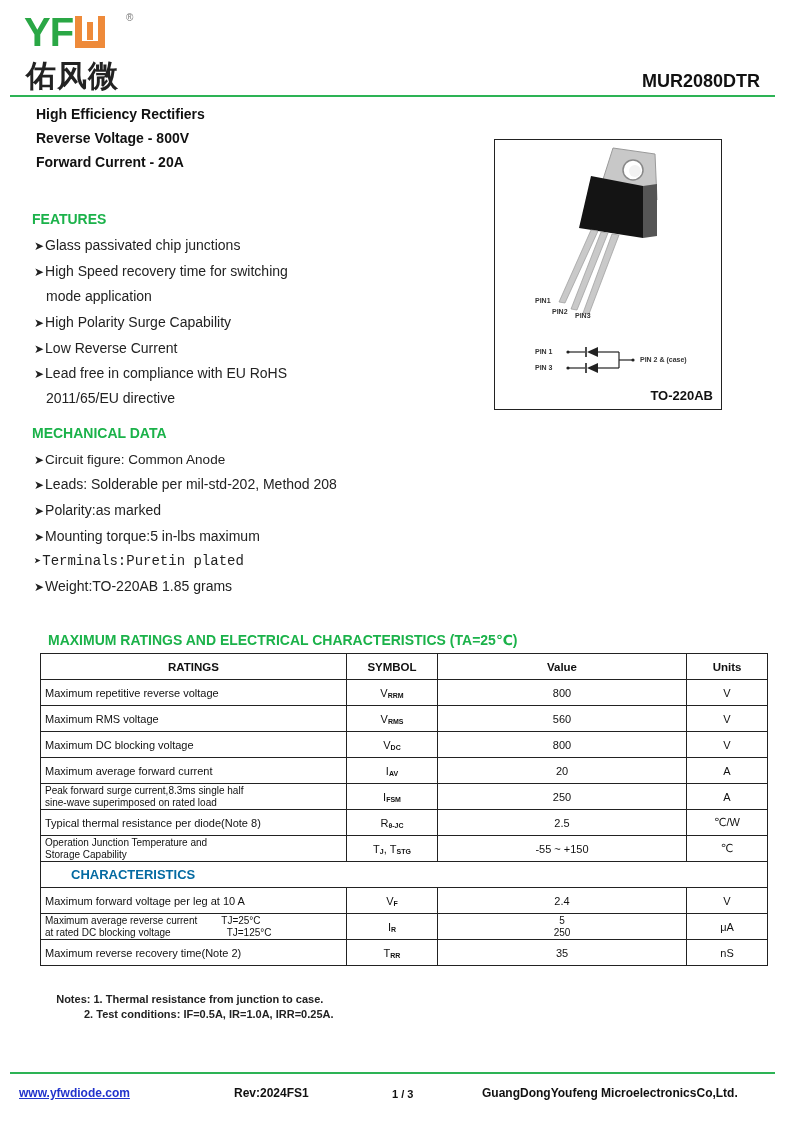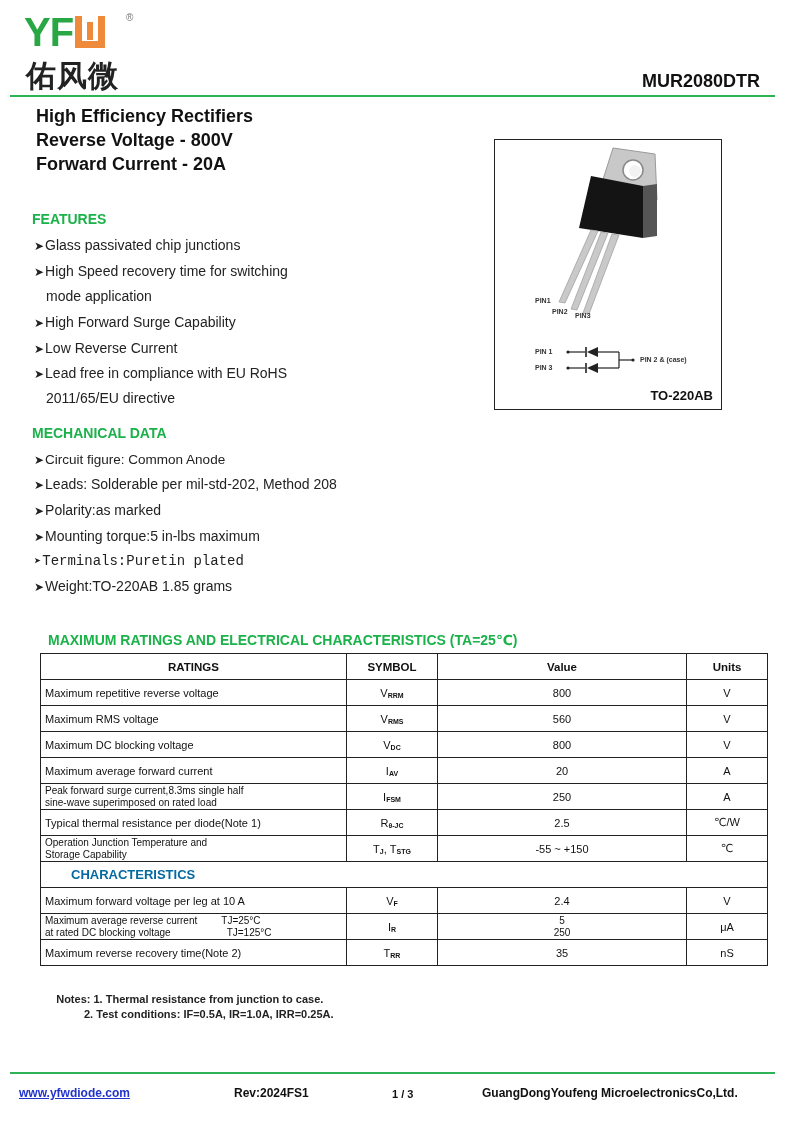--- a/index.html
+++ b/index.html
@@ -12,21 +12,21 @@
   .logo-letters { position:absolute; left:0; top:0; font-weight:bold; font-size:40px; line-height:40px; letter-spacing:-1px; }
   .logo-y, .logo-f { color:#2aa745; }
   .logo-w { display:inline-block; position:relative; width:30px; height:32px; margin-left:2px; top:2px; }
   .logo-w .bar { position:absolute; background:#ee8a3a; }
   .logo-reg { position:absolute; left:102px; top:0px; font-size:10px; color:#777; }
   .logo-cn { position:absolute; left:2px; top:44px; font-size:30px; font-weight:bold; color:#222; letter-spacing:1px; font-family:"DejaVu Sans", sans-serif; }
 
   .part-number { right:40px; top:71px; font-size:18px; font-weight:bold; }
   .rule-top { left:10px; top:95px; width:765px; height:2px; background:#2db355; }
 
-  .headline { left:36px; font-size:18px; font-weight:bold; }
+  .headline { left:36px; font-size:14px; font-weight:bold; }
 
   .section-title { left:32px; font-size:14px; font-weight:bold; color:#1bb24a; }
   .bullet { left:34px; font-size:14px; color:#222; }
   .bullet .arrow { font-size:12px; margin-right:1px; }
   .cont { left:46px; font-size:14px; color:#222; }
 
   
   .pkg-box { left:494px; top:139px; width:228px; height:271px; border:1.5px solid #222; box-sizing:border-box; }
   .pkg-label { right:8px; bottom:6px; font-size:13px; font-weight:bold; }
   .pin-lbl { font-size:7px; font-weight:bold; color:#333; }
@@ -71,21 +71,21 @@
 <div class="abs rule-top"></div>
 
 <div class="abs headline" style="top:106px;">High Efficiency Rectifiers</div>
 <div class="abs headline" style="top:130px;">Reverse Voltage - 800V</div>
 <div class="abs headline" style="top:154px;">Forward Current - 20A</div>
 
 <div class="abs section-title" style="top:211px;">FEATURES</div>
 <div class="abs bullet" style="top:237px;"><span class="arrow">➤</span><span>Glass passivated chip junctions</span></div>
 <div class="abs bullet" style="top:263px;"><span class="arrow">➤</span><span>High Speed recovery time for switching</span></div>
 <div class="abs cont" style="top:288px;">mode application</div>
-<div class="abs bullet" style="top:314px;"><span class="arrow">➤</span><span>High Forward Surge Capability</span></div>
+<div class="abs bullet" style="top:314px;"><span class="arrow">➤</span><span>High Polarity Surge Capability</span></div>
 <div class="abs bullet" style="top:340px;"><span class="arrow">➤</span><span>Low Reverse Current</span></div>
 <div class="abs bullet" style="top:365px;"><span class="arrow">➤</span><span>Lead free in compliance with EU RoHS</span></div>
 <div class="abs cont" style="top:390px;">2011/65/EU directive</div>
 
 <div class="abs section-title" style="top:425px;">MECHANICAL DATA</div>
 <div class="abs bullet" style="top:452px;font-size:13.5px;"><span class="arrow">➤</span><span>Circuit figure: Common Anode</span></div>
 <div class="abs bullet" style="top:476px;"><span class="arrow">➤</span><span>Leads:  Solderable per mil-std-202, Method 208</span></div>
 <div class="abs bullet" style="top:502px;"><span class="arrow">➤</span><span>Polarity:as marked</span></div>
 <div class="abs bullet" style="top:528px;"><span class="arrow">➤</span><span>Mounting torque:5 in-lbs maximum</span></div>
 <div class="abs bullet" style="top:553px;font-family:Liberation Mono, monospace;"><span class="arrow">➤</span><span>Terminals:Puretin plated</span></div>
@@ -168,21 +168,21 @@
   <tr>
     <td class="c1 twoline">
           <div>Peak forward surge current,8.3ms single half</div>
           <div>sine-wave superimposed on rated load</div>
         </td>
     <td class="c2 sym"><span>I</span><sub>FSM</sub></td>
     <td class="c3">250</td>
     <td class="c4">A</td>
   </tr>
   <tr>
-    <td class="c1">Typical thermal resistance  per diode(Note 1)</td>
+    <td class="c1">Typical thermal resistance  per diode(Note 8)</td>
     <td class="c2 sym"><span>R</span><sub>θ-JC</sub></td>
     <td class="c3">2.5</td>
     <td class="c4">℃/W</td>
   </tr>
   <tr>
     <td class="c1 twoline">
           <div>Operation Junction Temperature and</div>
           <div>Storage Capability</div>
         </td>
     <td class="c2 sym"><span>T</span><sub>J</sub>,&nbsp;<span>T</span><sub>STG</sub></td>

